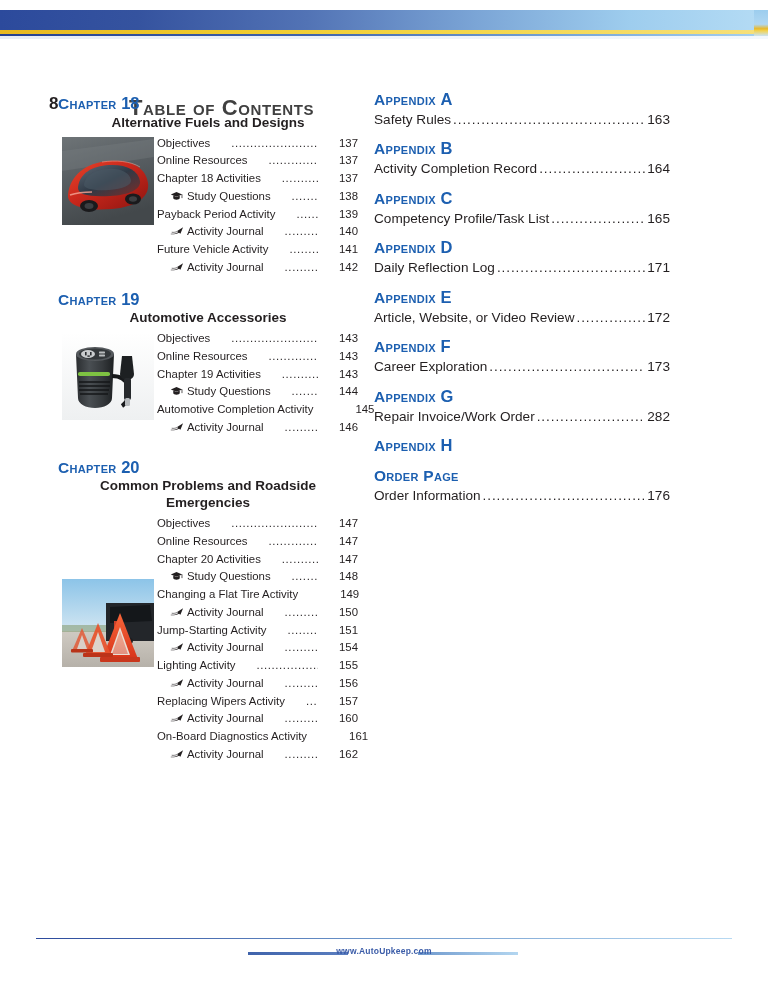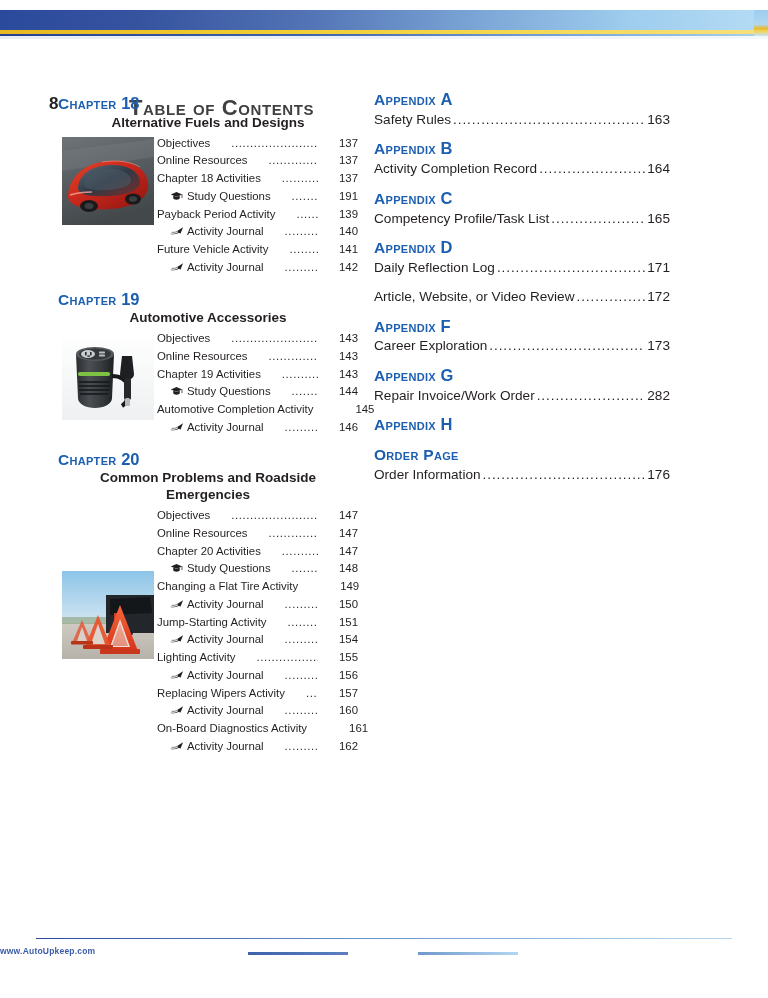--- a/index.html
+++ b/index.html
@@ -131,21 +131,21 @@
   }
   .foot-line-left {
     position:absolute; left:248px; top:14px; width:100px; height:3px;
     background:linear-gradient(to right,#3f63ab 0%,#5b7fc0 100%);
   }
   .foot-line-right {
     position:absolute; left:418px; top:14px; width:100px; height:3px;
     background:linear-gradient(to right,#6f99cd 0%,#b3d6f0 100%);
   }
   .foot-text {
-    position:absolute; left:0; top:8px; width:768px; text-align:left;
+    position:absolute; left:0; top:8px; width:768px; text-align:center;
     font-size:8.5px; font-weight:bold; color:#3b5ca8; letter-spacing:0.2px;
   }
 
   
   .art { position:absolute; inset:0; }
 </style>
 </head>
 <body>
 
 <div class="page">
@@ -214,21 +214,21 @@
               <span class="dots"></span>
               <span class="pg">137</span>
             </div>
             <div class="entry indent">
               <span class="etext"><span class="gicon icon-cap"><svg viewBox="0 0 16 12" width="13" height="10">
                     <path d="M8 1 L15 4 L8 7 L1 4 Z" fill="#231f20"></path>
                     <path d="M4 5.4 L4 8.6 C4 9.9 6 10.6 8 10.6 C10 10.6 12 9.9 12 8.6 L12 5.4 L8 7.2 Z" fill="#231f20"></path>
                     <rect x="14.3" y="4" width="0.9" height="4.6" fill="#231f20"></rect>
                   </svg></span>Study Questions</span>
               <span class="dots"></span>
-              <span class="pg">191</span>
+              <span class="pg">138</span>
             </div>
             <div class="entry">
               <span class="etext">Payback Period Activity</span>
               <span class="dots"></span>
               <span class="pg">139</span>
             </div>
             <div class="entry indent">
               <span class="etext"><span class="gicon icon-pen"><svg viewBox="0 0 18 12" width="14" height="10">
                     <path d="M1 10.2 C4 10.6 8 10.0 11.6 8.2 L13.4 9.6 L16.8 1.2 L9.2 6.0 L10.3 7.6 C7.4 9.2 4.2 9.9 1 9.4 Z" fill="#231f20"></path>
                     <path d="M2.2 7.6 C4.6 8.0 7.0 7.6 9.0 6.7" stroke="#231f20" stroke-width="0.75" fill="none"></path>
@@ -245,21 +245,21 @@
               <span class="etext"><span class="gicon icon-pen"><svg viewBox="0 0 18 12" width="14" height="10">
                     <path d="M1 10.2 C4 10.6 8 10.0 11.6 8.2 L13.4 9.6 L16.8 1.2 L9.2 6.0 L10.3 7.6 C7.4 9.2 4.2 9.9 1 9.4 Z" fill="#231f20"></path>
                     <path d="M2.2 7.6 C4.6 8.0 7.0 7.6 9.0 6.7" stroke="#231f20" stroke-width="0.75" fill="none"></path>
                   </svg></span>Activity Journal</span>
               <span class="dots"></span>
               <span class="pg">142</span>
             </div>
           </div>
         </div>
       </div>
-      <div class="chapter-block" style="margin-bottom: 13px;">
+      <div class="chapter-block" style="margin-bottom: 21px;">
         <div class="chapter-head"><span>Chapter</span> <span class="num">19</span></div>
         <div class="chapter-title">Automotive Accessories</div>
         <div class="chapter-body">
           <div class="thumb" style="top: 2px;">
             <svg class="art" viewBox="0 0 92 88" preserveAspectRatio="none">
               <defs>
                 <linearGradient id="bg2" x1="0" y1="0" x2="0" y2="1">
                   <stop offset="0" stop-color="#ffffff"></stop>
                   <stop offset="1" stop-color="#eef0f1"></stop>
                 </linearGradient>
@@ -489,20 +489,21 @@
       </div>
       <div class="apx">
         <div class="apx-head"><span>Appendix</span> <span class="letter">D</span></div>
         <div class="apx-row">
           <span class="etext">Daily Reflection Log</span>
           <span class="dots"></span>
           <span class="pg">171</span>
         </div>
       </div>
       <div class="apx">
+        <div class="apx-head"><span>Appendix</span> <span class="letter">E</span></div>
         <div class="apx-row">
           <span class="etext">Article, Website, or Video Review</span>
           <span class="dots"></span>
           <span class="pg">172</span>
         </div>
       </div>
       <div class="apx">
         <div class="apx-head"><span>Appendix</span> <span class="letter">F</span></div>
         <div class="apx-row">
           <span class="etext">Career Exploration</span>

